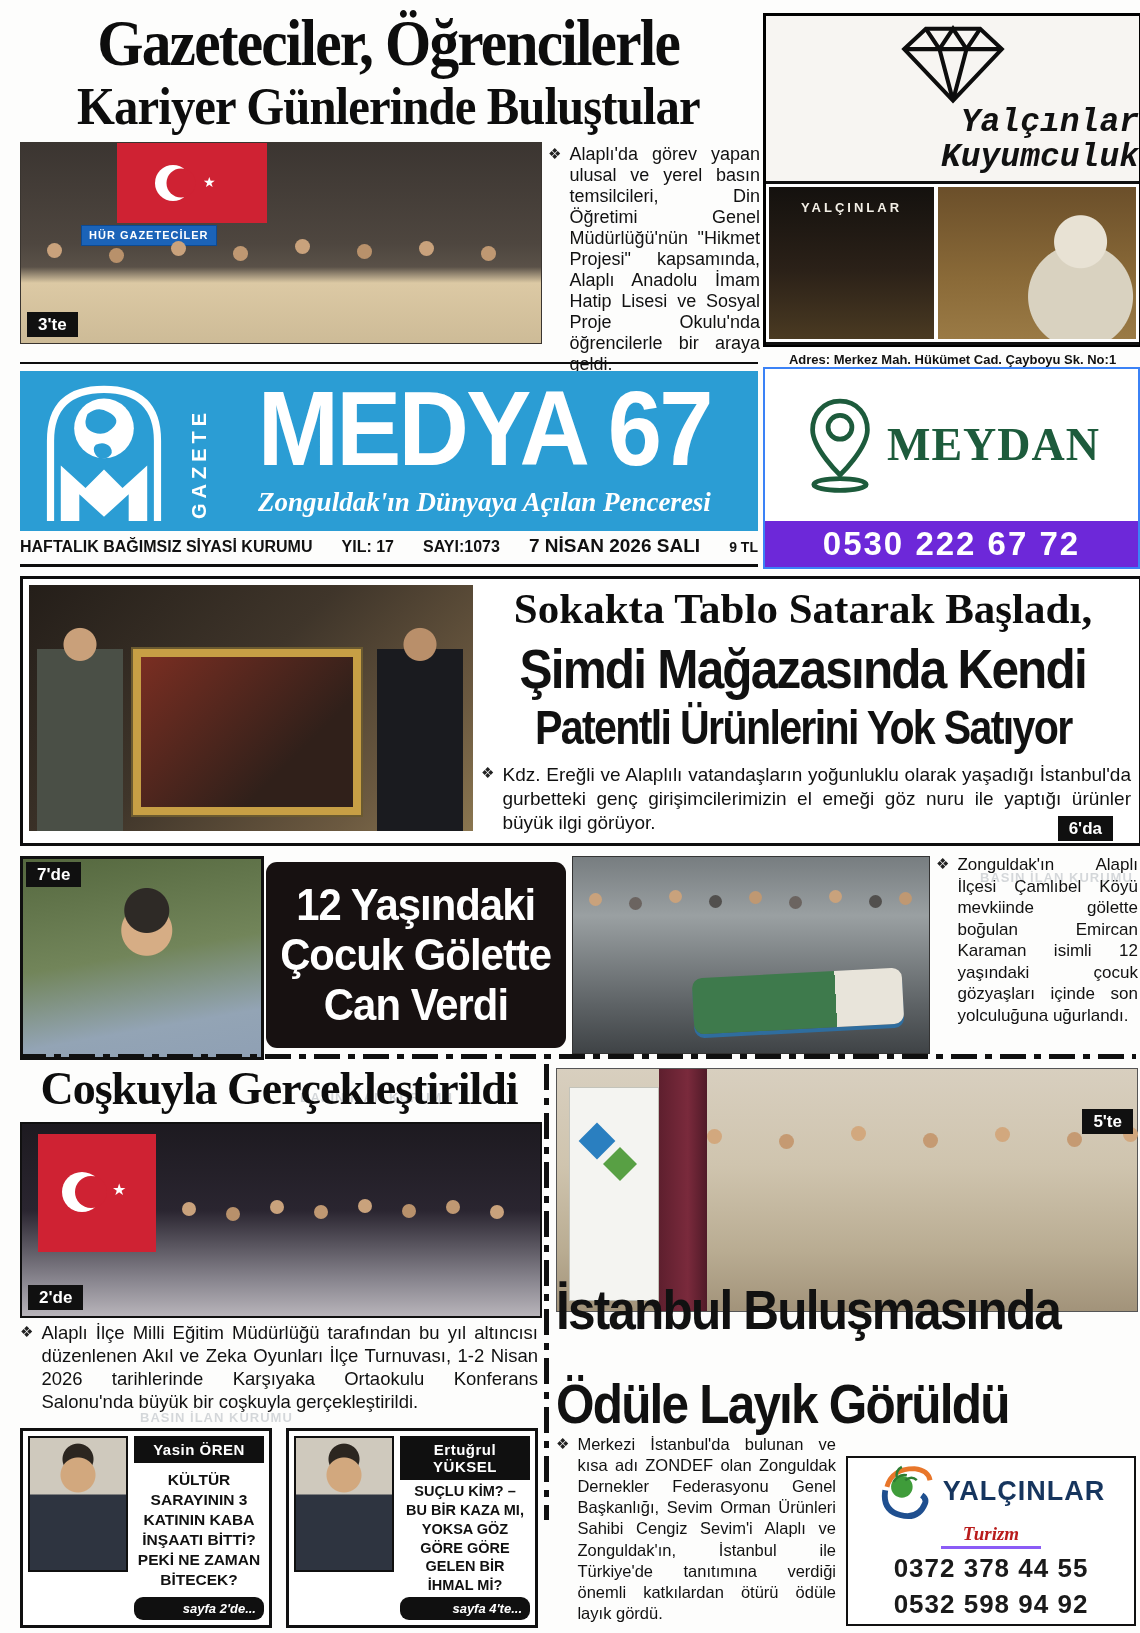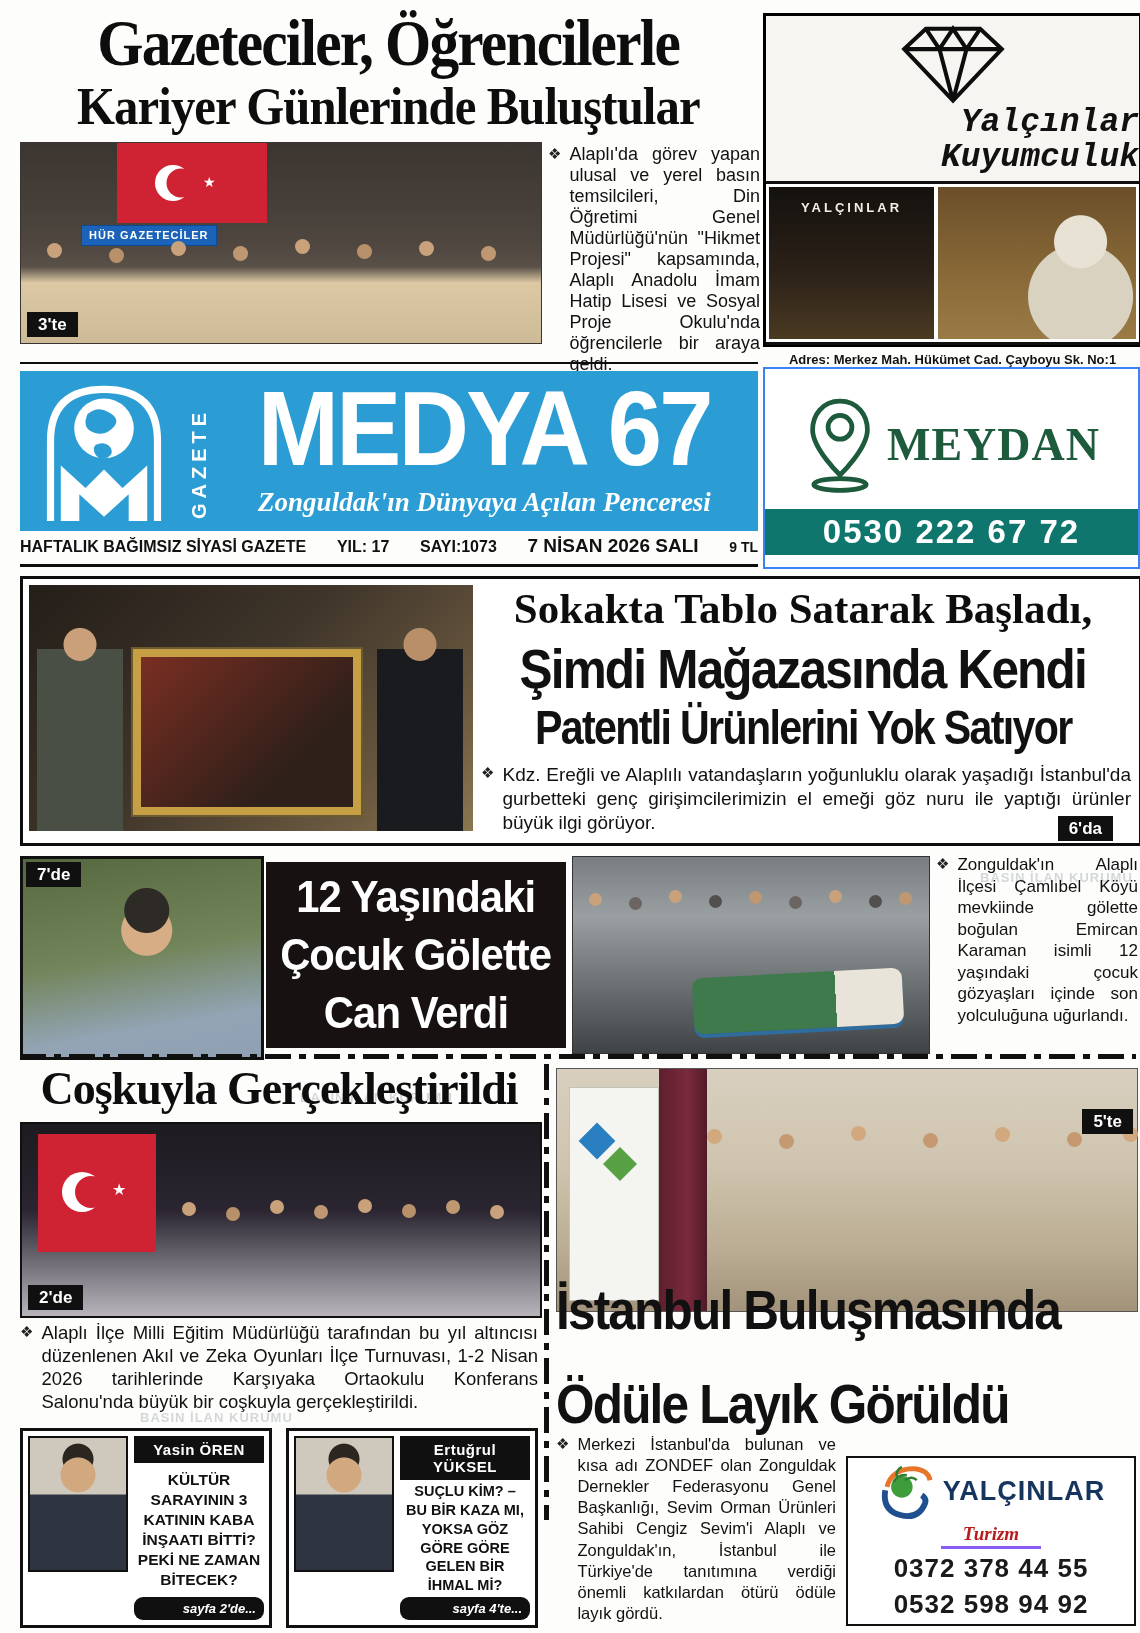--- a/index.html
+++ b/index.html
@@ -52,21 +52,21 @@
       color:#fff;font-weight:bold;font-size:20px;letter-spacing:5px;}
   .mt{position:absolute;left:192px;top:4px;width:545px;text-align:center;color:#fff;font-weight:bold;
       font-size:106px;line-height:1;letter-spacing:-3px;}
   .mt span{display:inline-block;transform:scaleX(.92);}
   .mslogan{position:absolute;left:192px;top:116px;width:545px;text-align:center;color:#fff;
       font-family:"Liberation Serif",serif;font-style:italic;font-weight:bold;font-size:27px;}
   
   .meybox{left:763px;top:367px;width:373px;height:198px;border:2px solid #3b82f6;background:#fff;}
   .meyrow{display:flex;align-items:center;justify-content:center;gap:10px;height:150px;}
   .meyname{font-family:"Liberation Serif",serif;font-weight:bold;font-size:46px;color:#1d5b3c;letter-spacing:1px;}
-  .meybar{position:absolute;bottom:12px;left:0;right:0;height:46px;background:#0f766e;color:#fff;
+  .meybar{position:absolute;bottom:0;left:0;right:0;height:46px;background:#6d28d9;color:#fff;
       font-weight:bold;font-size:33px;text-align:center;line-height:46px;letter-spacing:2px;}
   
   .inforow{left:20px;top:535px;width:738px;display:flex;justify-content:space-between;align-items:baseline;font-weight:bold;}
   .inforow .t{font-size:16px;} .inforow .m{font-size:16px;} .inforow .d{font-size:19px;} .inforow .p{font-size:14px;}
   
   .mainbox{left:20px;top:576px;width:1116px;height:264px;border:3px solid #0d0d0d;background:#fff;}
   .mphoto{position:absolute;left:6px;top:6px;width:444px;height:246px;
       background:linear-gradient(135deg,#241e19 0%,#3f352a 45%,#6b5940 80%,#8a7650 100%);}
   .mperson{position:absolute;bottom:0;width:86px;height:212px;border-radius:16px 16px 0 0;}
   .mp1{left:8px;background:radial-gradient(circle at 50% 12%,#c9a07a 16px,transparent 17px),
@@ -80,21 +80,21 @@
   .ms2 .cond{font-size:55px;letter-spacing:-2px;transform:scaleX(.9);}
   .ms3{position:absolute;left:452px;top:120px;width:656px;text-align:center;}
   .ms3 .cond{font-size:49px;letter-spacing:-2px;transform:scaleX(.84);}
   .mbody{position:absolute;left:458px;top:184px;width:650px;font-size:19px;line-height:1.26;}
   
   .boyphoto{left:20px;top:856px;width:238px;height:198px;border:3px solid #101010;
       background:radial-gradient(circle at 52% 26%,#2e2a26 22px,transparent 23px),
       radial-gradient(circle at 52% 36%,#d6ad85 25px,transparent 26px),
       linear-gradient(170deg,#55683f 0%,#72855a 48%,#93a4b5 80%,#8fa0b4 100%);}
   .drownbox{left:266px;top:862px;width:300px;height:186px;background:#171111;color:#fff;
-      display:flex;flex-direction:column;align-items:center;justify-content:center;gap:8px;}
+      display:flex;flex-direction:column;align-items:center;justify-content:center;border-radius:11px;}
   .drownbox .cond{font-size:44px;letter-spacing:-1px;transform:scaleX(.95);}
   .funphoto{left:572px;top:856px;width:356px;height:196px;border:1px solid #333;
       background:linear-gradient(180deg,#777d80 0%,#9aa0a2 30%,#5e6366 75%,#3f4346 100%);}
   .fheads{position:absolute;top:36px;left:16px;width:13px;height:13px;border-radius:50%;background:#c9a27c;
       box-shadow:40px 4px 0 #6b6460,80px -3px 0 #c9a27c,120px 2px 0 #52504e,160px -2px 0 #bf9872,200px 3px 0 #6b6460,240px -3px 0 #c9a27c,280px 2px 0 #52504e,310px -1px 0 #bf9872;}
   .coffin{position:absolute;bottom:24px;left:120px;width:210px;height:56px;border-radius:10px;transform:rotate(-3deg);
       background:linear-gradient(90deg,#3e7a4c 0 68%,#e8e4da 68%);box-shadow:0 4px 0 #2f6d9e;}
   .dtext{left:936px;top:854px;width:202px;font-size:17px;line-height:1.27;}
   
   .ckhead{left:20px;top:1066px;width:518px;font-size:46px;letter-spacing:-1px;}
@@ -219,21 +219,21 @@
           <circle cx="30" cy="28" r="10"></circle>
           <ellipse cx="30" cy="76" rx="22" ry="5"></ellipse>
         </g>
       </svg>
       <span class="meyname">MEYDAN</span>
     </div>
     <div class="meybar">0530 222 67 72</div>
   </div>
 
   <div class="abs inforow">
-    <span class="t">HAFTALIK BAĞIMSIZ SİYASİ GAZETE</span>
+    <span class="t">HAFTALIK BAĞIMSIZ SİYASİ KURUMU</span>
     <span class="m">YIL: 17</span>
     <span class="m">SAYI:1073</span>
     <span class="d">7 NİSAN 2026 SALI</span>
     <span class="p">9 TL</span>
   </div>
   <div class="rule" style="left:20px;top:564px;width:738px;height:3px"></div>
 
   <div class="abs mainbox">
     <div class="mphoto">
       <div class="mperson mp1"></div>

